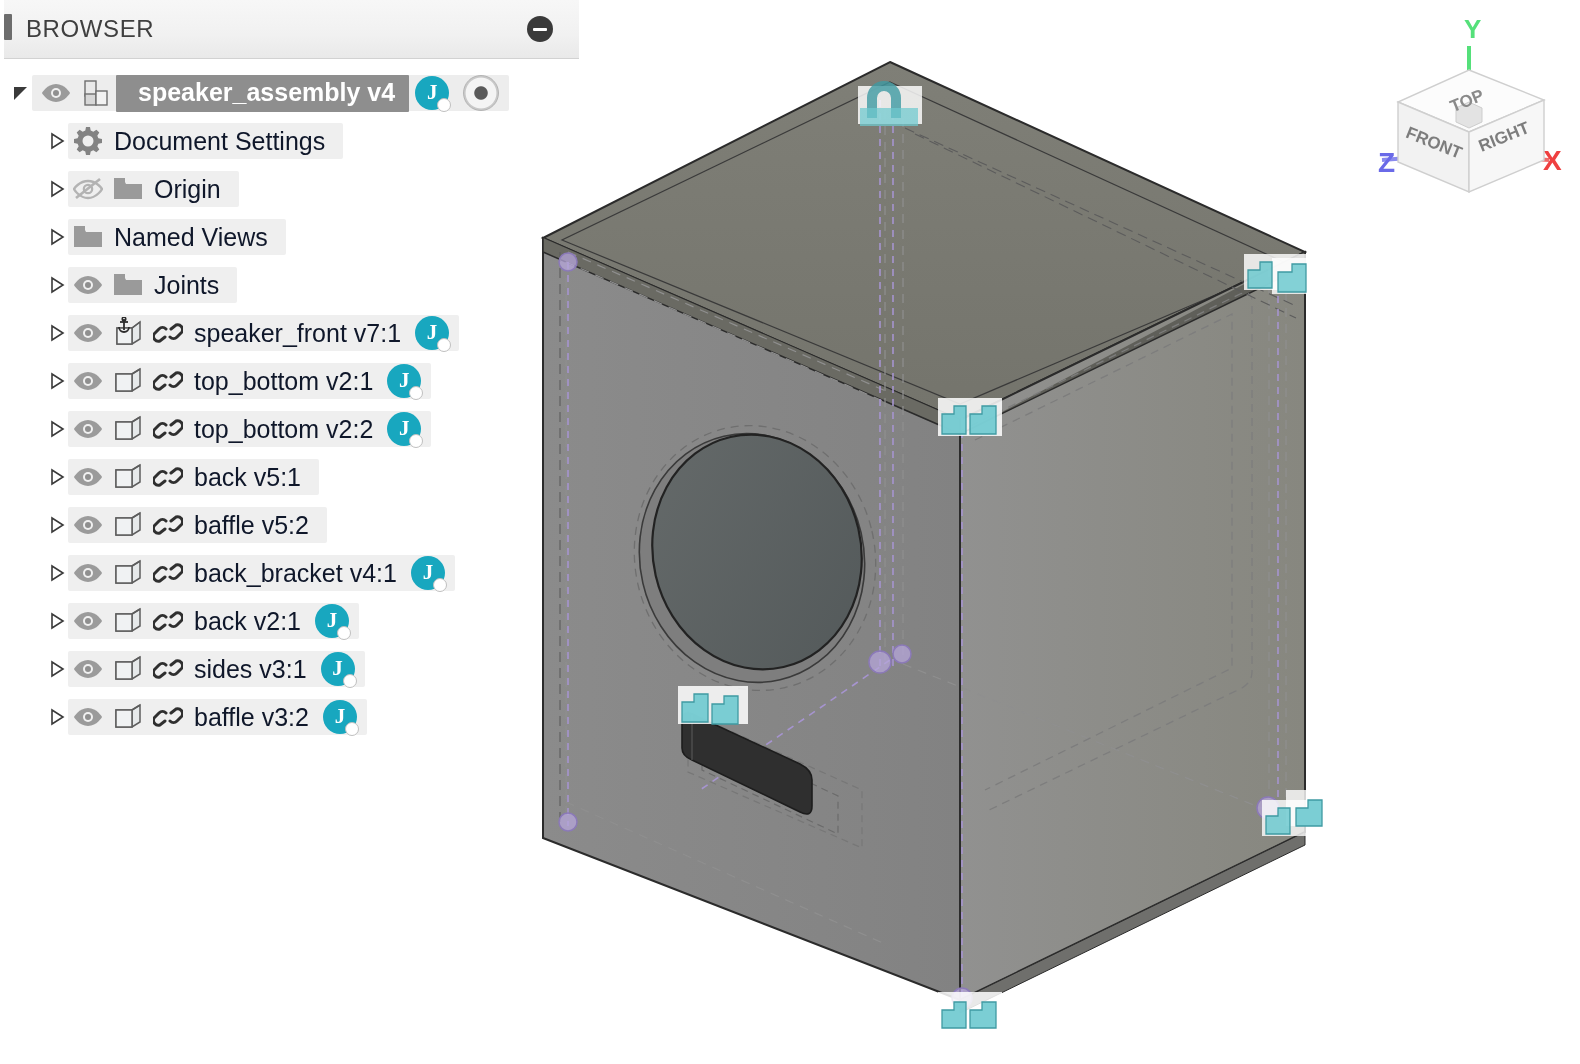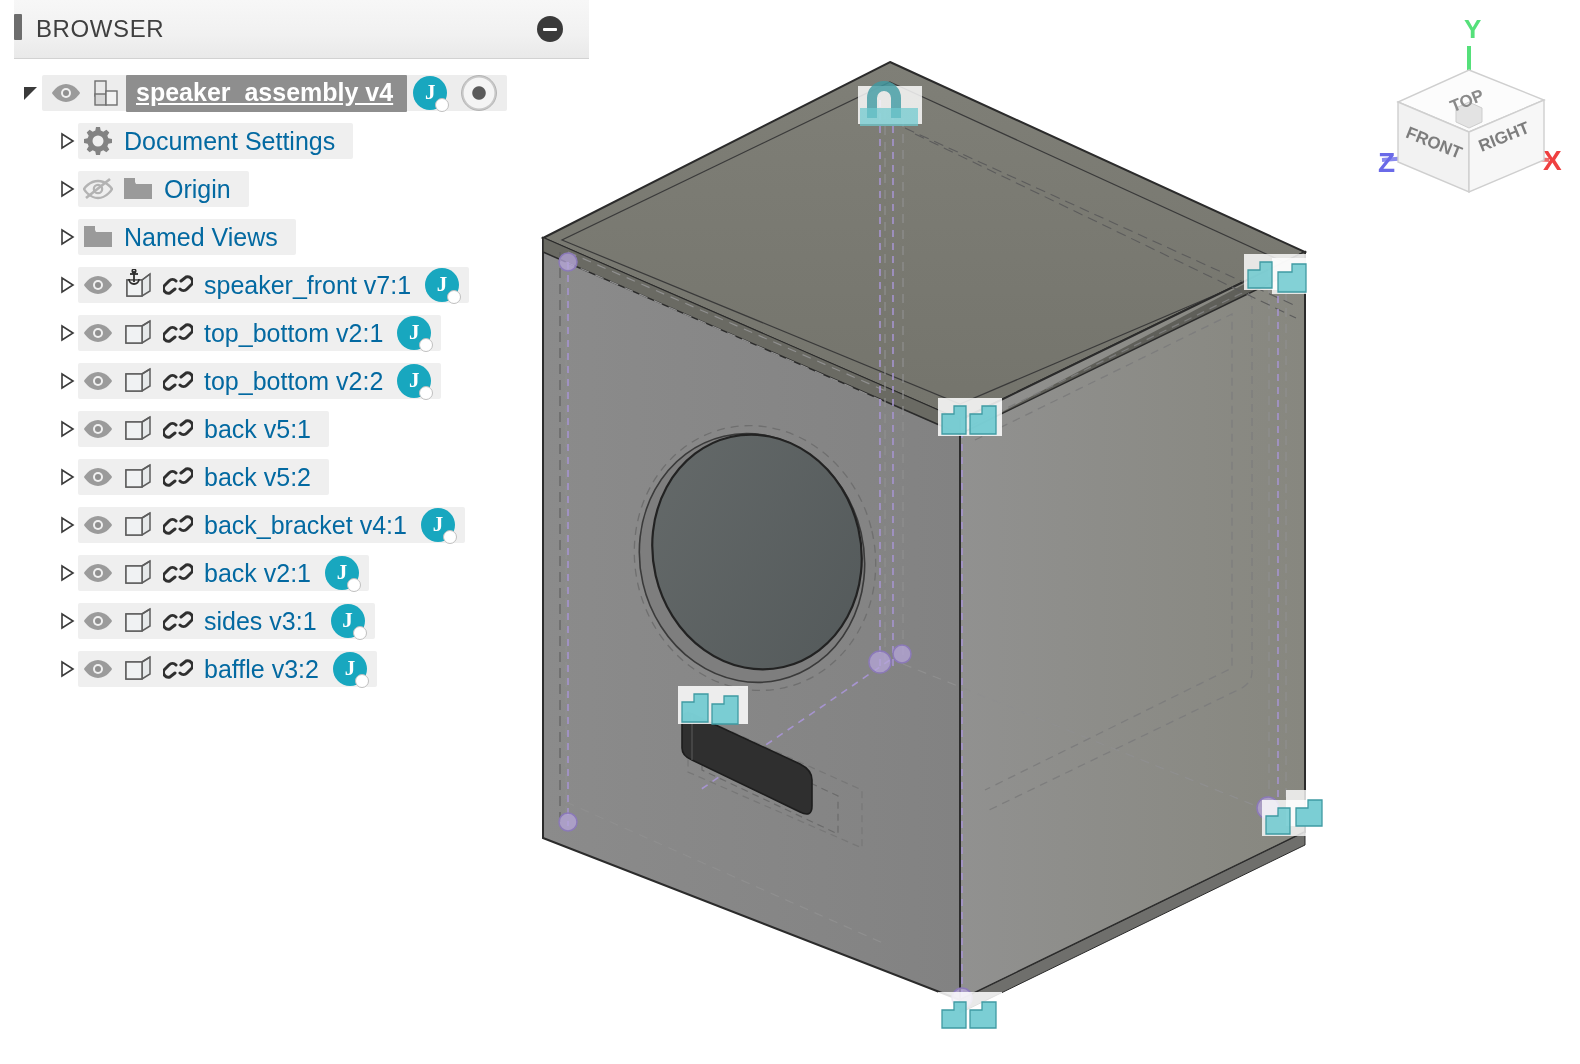--- a/index.html
+++ b/index.html
@@ -9,21 +9,21 @@
     font-family:"Liberation Sans","DejaVu Sans",sans-serif;
     -webkit-font-smoothing:antialiased;
   }
 
   
   #viewport{position:absolute;inset:0;background:#ffffff;}
   #viewport svg{display:block;}
 
   
   #browser-panel{
-    position:absolute;left:14px;top:0;width:575px;
+    position:absolute;left:4px;top:0;width:575px;
     z-index:20;
   }
   #browser-header{
     position:relative;
     height:58px;
     background:linear-gradient(180deg,#f7f7f7 0%,#f1f1f1 60%,#e9e9e9 100%);
     border-bottom:1px solid #d2d2d2;
     display:flex;align-items:center;
   }
   #browser-header .edge-tab{
@@ -55,25 +55,25 @@
   .row-body{
     display:inline-flex;align-items:center;height:36px;
     background:#efefef;border-radius:2px;padding-right:10px;
   }
   .row.selected .row-body{background:#ededed;}
   .cellbox{
     width:40px;height:36px;display:flex;align-items:center;justify-content:center;
     flex:0 0 auto;
   }
   .label{
-    font-size:25px;color:#0369a1;padding:0 8px 0 6px;line-height:1;
+    font-size:25px;color:#0f172a;padding:0 8px 0 6px;line-height:1;
   }
   .label.sel{
     background:#8e8e8e;color:#ffffff;font-weight:bold;
-    padding:5px 14px 7px 10px;border-radius:1px;text-decoration:underline;
+    padding:5px 14px 7px 22px;border-radius:1px;
   }
 
   
   .jbadge{
     position:relative;width:34px;height:34px;border-radius:50%;
     background:#18a7bf;flex:0 0 auto;margin-left:6px;
     display:flex;align-items:center;justify-content:center;
   }
   .jbadge span{
     color:#fff;font-size:21px;font-weight:bold;line-height:1;
@@ -339,20 +339,43 @@
             <div class="cellbox">
               <svg class="ic" width="32" height="26" viewBox="0 0 32 26">
       <path d="M2,4 L12,4 L14,8 L30,8 L30,23 L2,23 Z" fill="#9a9a9a"></path>
       <rect x="2" y="2" width="11" height="4" fill="#9a9a9a"></rect>
               </svg>
             </div>
             <div class="label">Named Views</div>
           </div>
   </div>
 
+  <div class="row">
+    <div class="twisty">
+      <svg class="ic" width="20" height="20" viewBox="0 0 20 20">
+        <polygon points="5,3 16,10 5,17" fill="none" stroke="#3a3a3a" stroke-width="1.6"></polygon>
+      </svg>
+    </div>
+    <div class="row-body">
+            <div class="cellbox">
+              <svg class="ic" width="30" height="22" viewBox="0 0 30 22">
+      <path d="M15,2 C24,2 29,11 29,11 C29,11 24,20 15,20 C6,20 1,11 1,11 C1,11 6,2 15,2 Z" fill="#9b9b9b"></path>
+      <circle cx="15" cy="11" r="5" fill="#f0f0f0"></circle>
+                <circle cx="15" cy="11" r="3" fill="#8f8f8f"></circle>
+              </svg>
+            </div>
+            <div class="cellbox">
+              <svg class="ic" width="32" height="26" viewBox="0 0 32 26">
+      <path d="M2,4 L12,4 L14,8 L30,8 L30,23 L2,23 Z" fill="#9a9a9a"></path>
+      <rect x="2" y="2" width="11" height="4" fill="#9a9a9a"></rect>
+              </svg>
+            </div>
+            <div class="label">Joints</div>
+          </div>
+  </div>
 
   <div class="row">
     <div class="twisty">
       <svg class="ic" width="20" height="20" viewBox="0 0 20 20">
         <polygon points="5,3 16,10 5,17" fill="none" stroke="#3a3a3a" stroke-width="1.6"></polygon>
       </svg>
     </div>
     <div class="row-body">
             <div class="cellbox">
               <svg class="ic" width="30" height="22" viewBox="0 0 30 22">
@@ -519,21 +542,21 @@
               </svg>
             </div>
             <div class="cellbox">
               <svg class="ic" width="30" height="26" viewBox="0 0 30 26">
       <g fill="none" stroke="#2f2f2f" stroke-width="3" stroke-linecap="round">
         <path d="M12,17 L7,21 a5,5 0 0 1 -6,-7 L6,9 a5,5 0 0 1 7,0"></path>
         <path d="M18,9 L23,5 a5,5 0 0 1 6,7 L24,17 a5,5 0 0 1 -7,0"></path>
                 </g>
               </svg>
             </div>
-            <div class="label">back v5:2</div>
+            <div class="label">baffle v5:2</div>
           </div>
   </div>
 
   <div class="row">
     <div class="twisty">
       <svg class="ic" width="20" height="20" viewBox="0 0 20 20">
         <polygon points="5,3 16,10 5,17" fill="none" stroke="#3a3a3a" stroke-width="1.6"></polygon>
       </svg>
     </div>
     <div class="row-body">

